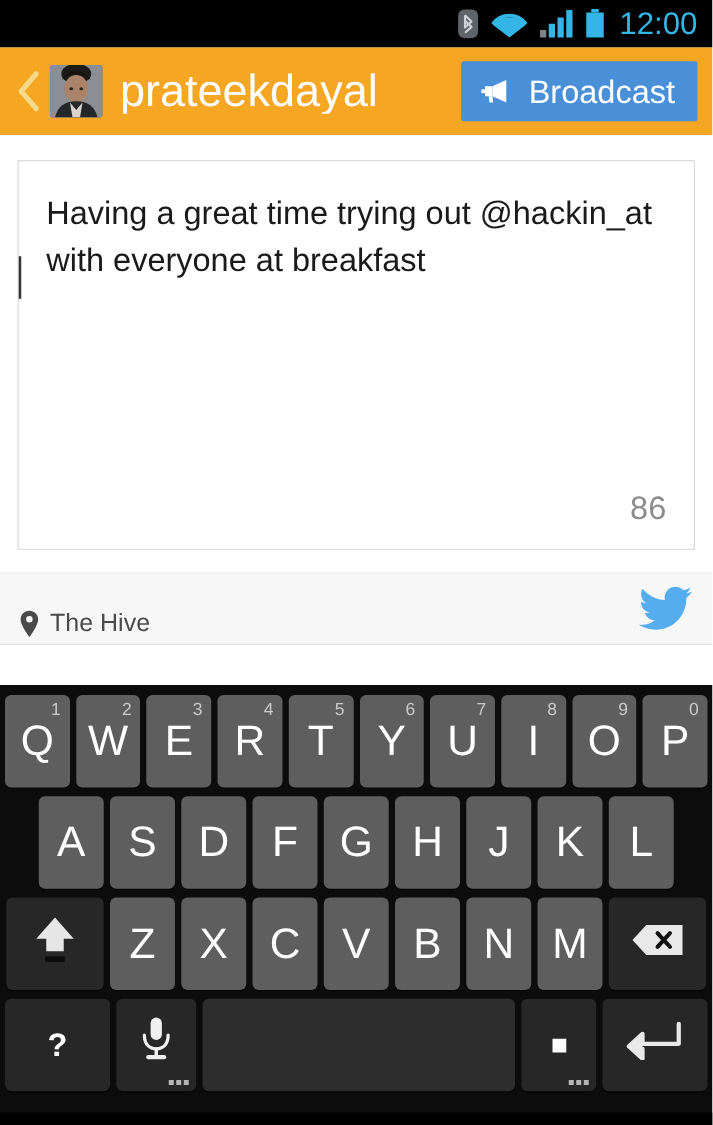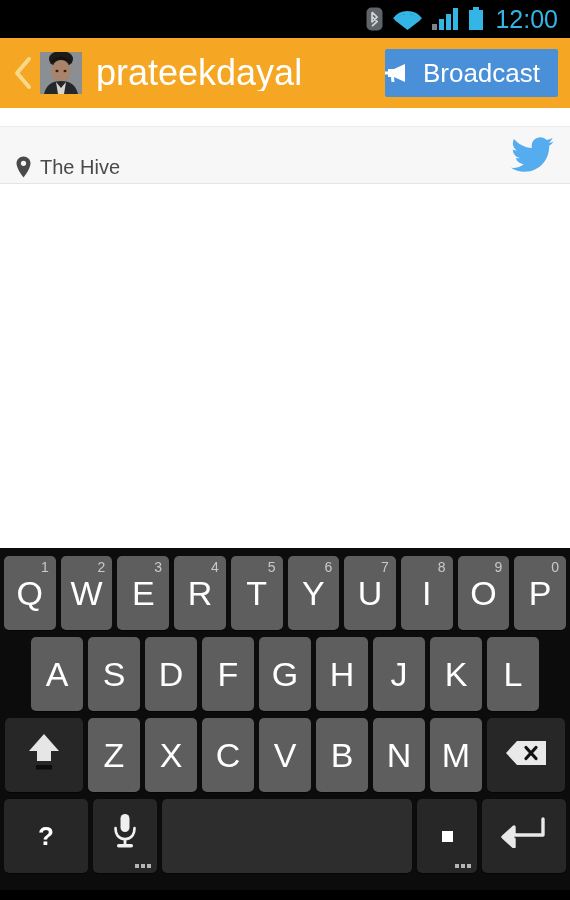--- a/index.html
+++ b/index.html
@@ -42,21 +42,21 @@
   }
   .avatar svg { display: block; width: 100%; height: 100%; }
   .username {
     color: #ffffff; font-size: 36px; font-weight: 400;
     margin-left: 14px; white-space: nowrap; overflow: hidden;
     flex: 1 1 auto; line-height: 1;
   }
   .broadcast-btn {
     background: #4a90d9; border: none; border-radius: 2px;
     height: 48px; display: flex; align-items: center; gap: 12px;
-    padding: 0 18px 0 0; cursor: pointer; flex: none;
+    padding: 0 18px 0 16px; cursor: pointer; flex: none;
   }
   .broadcast-btn .bc-label {
     color: #ffffff; font-size: 26px; line-height: 1; font-weight: 400;
   }
   .megaphone svg { display: block; }
 
   
   .compose-wrap { background: #ffffff; padding: 20px 14px 0 14px; }
   .compose-box {
     border: 1px solid #dcdcdc; background: #ffffff;
@@ -187,20 +187,27 @@
           <path d="M9 6 L20 1 L20 19 L9 14 Z" fill="#ffffff"></path>
           <rect x="3" y="6" width="6" height="8" fill="#ffffff"></rect>
           <rect x="0" y="8.5" width="3" height="3" fill="#ffffff"></rect>
           <path d="M6 14 L9 14 L9.5 19 L6.5 19 Z" fill="#ffffff"></path>
         </svg>
       </span>
       <span class="bc-label">Broadcast</span>
     </button>
   </div>
 
+  <div class="compose-wrap">
+    <div class="compose-box">
+      <div class="compose-text">Having a great time trying out @hackin_at with everyone at breakfast</div>
+      <span class="caret"></span>
+      <div class="char-count">86</div>
+    </div>
+  </div>
 
   <div class="meta-bar">
     <div class="loc-group">
       <span class="pin">
         <svg width="15" height="22" viewBox="0 0 15 22">
           <path d="M7.5 0.5 C3.6 0.5 0.5 3.6 0.5 7.5 C0.5 12.5 7.5 21.5 7.5 21.5 C7.5 21.5 14.5 12.5 14.5 7.5 C14.5 3.6 11.4 0.5 7.5 0.5 Z" fill="#4a4a4a"></path>
           <circle cx="7.5" cy="7.3" r="2.6" fill="#f7f7f7"></circle>
         </svg>
       </span>
       <span class="loc-text">The Hive</span>

